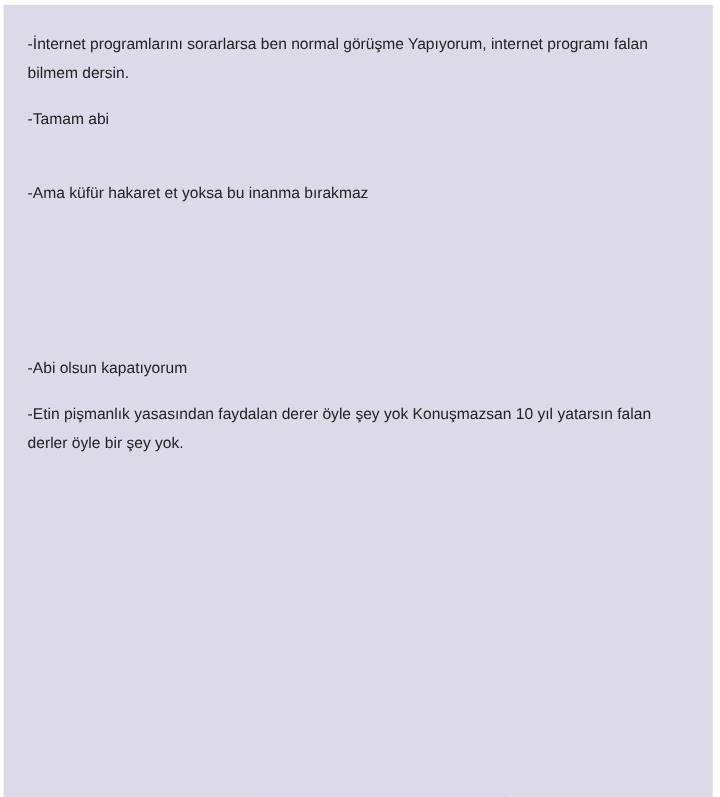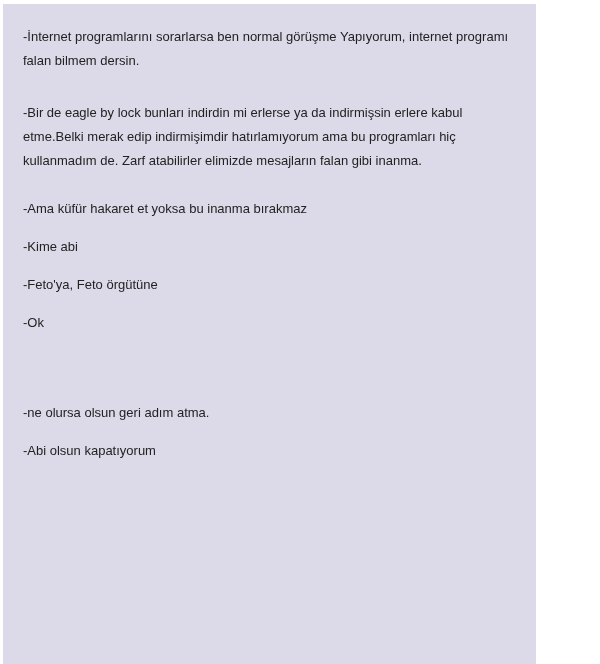--- a/index.html
+++ b/index.html
@@ -1,46 +1,43 @@
 <!DOCTYPE html>
 <html><head>
 <meta charset="utf-8">
 <style>
   html, body { margin: 0; padding: 0; background: #ffffff; }
   body { width: 600px; height: 664px; overflow: hidden; }
   .box {
-    position: absolute; left: 3px; top: 4px; width: 533px; height: 660px;
+    position: absolute; left: 3px; top: 4px; width: 591px; height: 660px;
     background: #dcdae8;
     box-sizing: border-box;
     padding: 21px 20px 0 20px;
     font-family: "Liberation Sans", sans-serif;
     font-size: 13px;
     color: #222222;
   }
   .line { margin: 0; line-height: 24px; }
   .gap-s { height: 14px; }
   .gap-l { height: 24px; }
 </style>
 </head>
 <body>
 
 <div class="box">
   <p class="line">-İnternet programlarını sorarlarsa ben normal görüşme Yapıyorum, internet programı falan bilmem dersin.</p>
   <div class="gap-s"></div>
+  <p class="line">-Tamam abi</p>
   <div class="gap-s"></div>
-  <p class="line">-Bir de eagle by lock bunları indirdin mi erlerse ya da indirmişsin erlere kabul etme.Belki merak edip indirmişimdir hatırlamıyorum ama bu programları hiç kullanmadım de. Zarf atabilirler elimizde mesajların falan gibi inanma.</p>
   <div class="gap-l"></div>
   <p class="line">-Ama küfür hakaret et yoksa bu inanma bırakmaz</p>
   <div class="gap-s"></div>
-  <p class="line">-Kime abi</p>
   <div class="gap-s"></div>
-  <p class="line">-Feto'ya, Feto örgütüne</p>
   <div class="gap-s"></div>
-  <p class="line">-Ok</p>
   <div class="gap-s"></div>
   <div class="gap-l"></div>
   <div class="gap-s"></div>
   <div class="gap-s"></div>
-  <p class="line">-ne olursa olsun geri adım atma.</p>
   <div class="gap-s"></div>
   <p class="line">-Abi olsun kapatıyorum</p>
   <div class="gap-s"></div>
+  <p class="line">-Etin pişmanlık yasasından faydalan derer öyle şey yok Konuşmazsan 10 yıl yatarsın falan derler öyle bir şey yok.</p>
 </div>
 
 </body></html>

